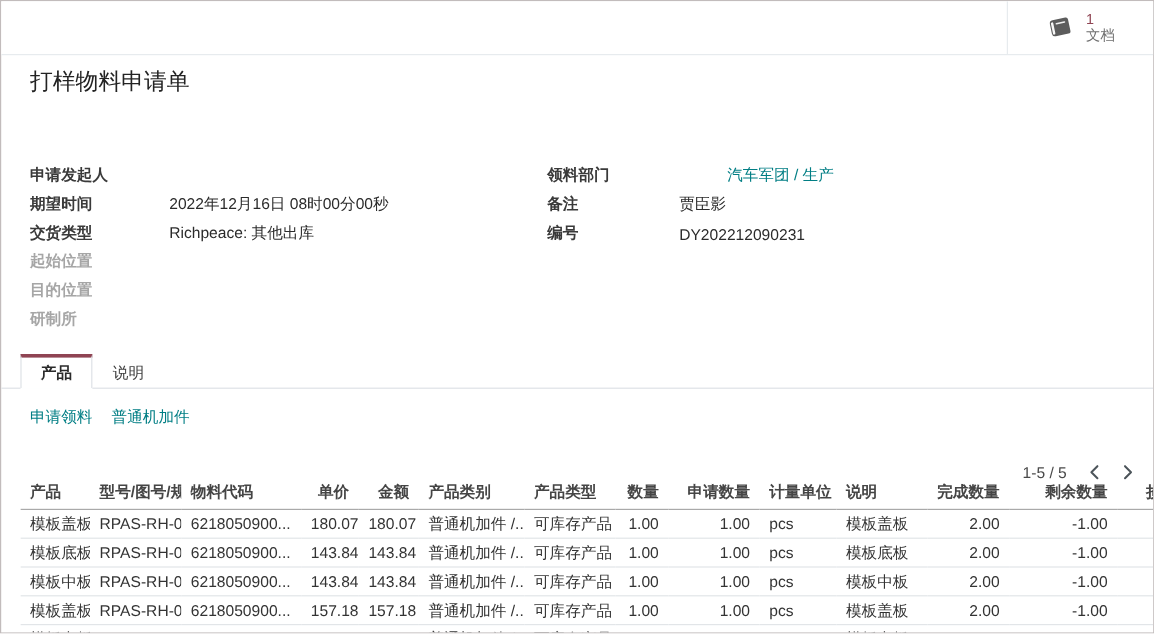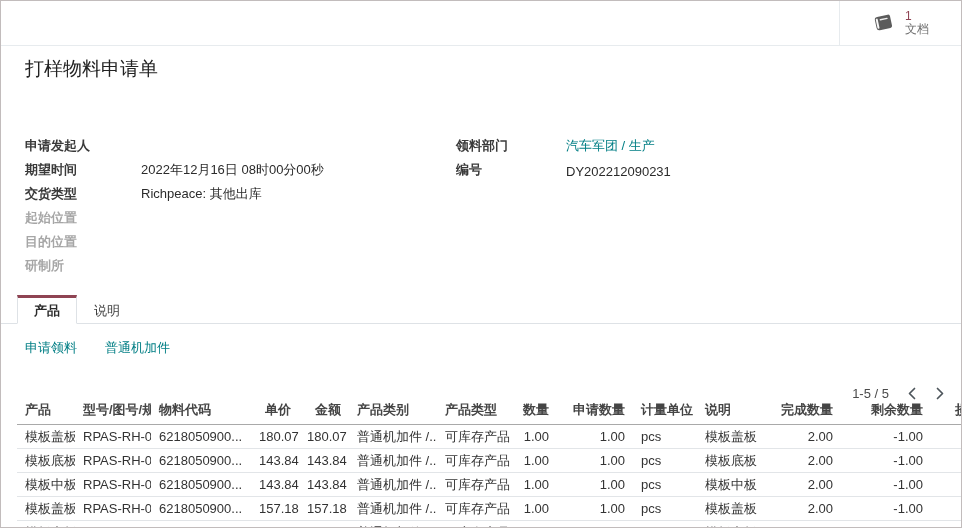--- a/index.html
+++ b/index.html
@@ -20,30 +20,30 @@
   
   .fields{position:absolute;top:130px;left:24px;right:16px;display:flex;font-size:13px;}
   .fgroup.left{width:431px;flex:none;}
   .fgroup.right{flex:1;}
   .field-row{display:flex;min-height:24px;align-items:flex-end;}
   .f-label{font-weight:700;color:#3a3a3a;flex:none;}
   .fgroup.left .f-label{width:116px;}
   .fgroup.right .f-label{width:110px;}
   .field-row.muted .f-label{color:#a6a6a6;}
   .f-value{color:#2b2b2b;}
-  .f-value.link{color:var(--link,#017e84);cursor:pointer;}
+  .f-value.link{color:var(--link,#017e84);cursor:pointer;margin-left:40px;}
   
   .tabs{position:absolute;top:294px;left:0;right:0;height:29px;border-bottom:1px solid #dee2e6;
     padding-left:16px;display:flex;align-items:stretch;box-sizing:border-box;}
   .tab{font-size:13px;color:#3c3c3c;padding:6px 16px 5px;border:1px solid transparent;cursor:pointer;
     position:relative;margin-bottom:-1px;background:transparent;}
   .tab.active{background:#fff;border-color:#dee2e6;border-top:3px solid var(--accent,#8f4453);
     border-bottom-color:#fff;padding-top:4px;font-weight:700;color:#2b2b2b;}
   
-  .actions{position:absolute;top:338px;left:24px;display:flex;gap:28px;font-size:13px;}
+  .actions{position:absolute;top:338px;left:24px;display:flex;gap:16px;font-size:13px;}
   .action-link{color:var(--link,#017e84);cursor:pointer;}
   
   .pager{position:absolute;top:362px;right:16px;display:flex;align-items:center;gap:18px;font-size:13px;color:#4a4a4a;margin-top:23px;}
   .pager-btn{cursor:pointer;display:flex;align-items:center;}
   
   .table-wrap{position:absolute;top:396px;left:16px;right:0;bottom:0;overflow:hidden;}
   table{border-collapse:collapse;table-layout:fixed;font-size:13px;}
   th{font-weight:700;color:#454545;text-align:left;padding:5px 8px 6px;line-height:16px;
     border-bottom:1px solid #a9a9a9;white-space:nowrap;overflow:hidden;}
   td{color:#333;padding:3.5px 8px;line-height:16px;border-bottom:1px solid #e2e5e8;
@@ -102,20 +102,24 @@
           <span class="f-label">研制所</span>
           <span class="f-value"></span>
         </div>
       </div>
     <div class="fgroup right" id="fields-right">
         <div class="field-row">
           <span class="f-label">领料部门</span>
           <span class="f-value link">汽车军团 / 生产</span>
         </div>
         <div class="field-row">
+          <span class="f-label">备注</span>
+          <span class="f-value">贾臣影</span>
+        </div>
+        <div class="field-row">
           <span class="f-label">编号</span>
           <span class="f-value">DY202212090231</span>
         </div>
       </div>
   </div>
 
   <div class="tabs" id="tabs">
       <div class="tab active">产品</div>
       <div class="tab">说明</div>
     </div>

